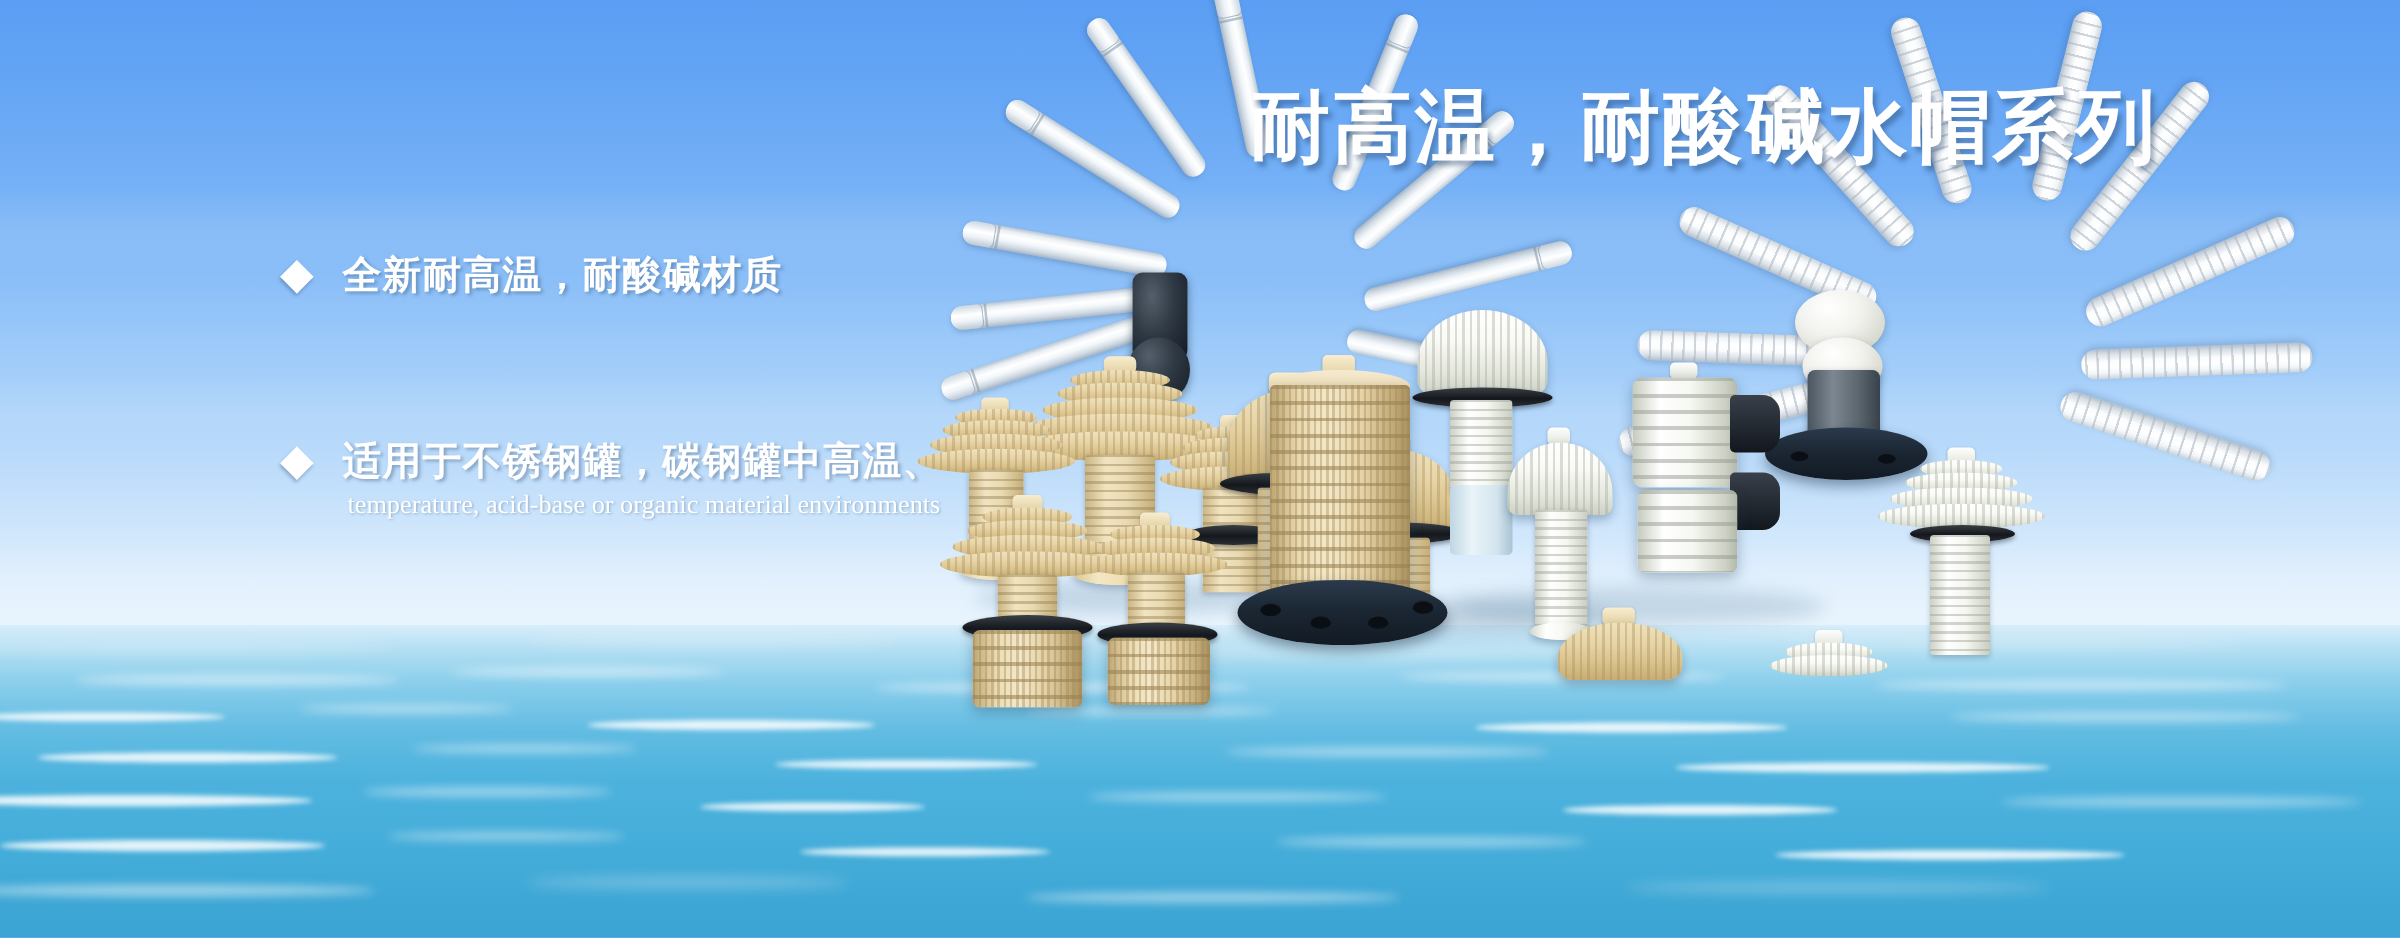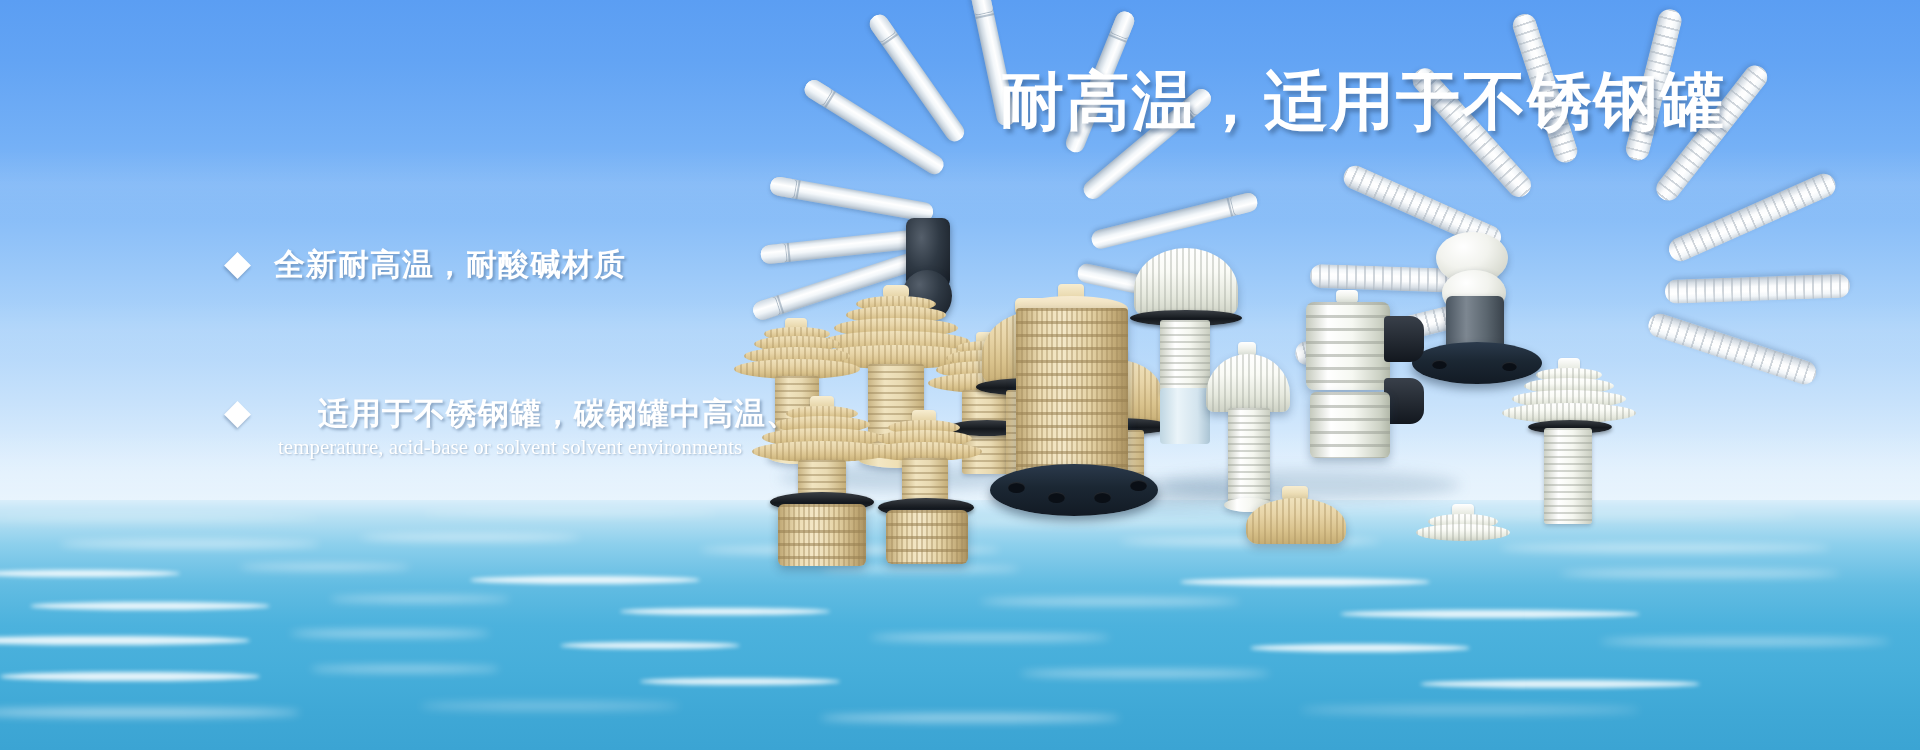--- a/index.html
+++ b/index.html
@@ -74,21 +74,21 @@
     font-weight:700;
     color:#ffffff;
     text-shadow:3px 4px 4px rgba(40,70,110,.45);
     white-space:nowrap;
     font-family:"DejaVu Sans","Liberation Sans", sans-serif;
   }
 
   .bullets{ position:absolute; left:228px; top:200px; width:820px; }
 
   .bullet{ position:relative; margin-bottom:0; }
-  .bullet.b1{ top:0;margin-top:44px; }
+  .bullet.b1{ top:0; }
   .bullet.b2{ margin-top:108px; }
 
   .diamond{
     position:absolute; left:0; top:12px;
     width:19px; height:19px;
     background:#ffffff;
     transform:rotate(45deg);
     box-shadow:1px 2px 3px rgba(40,70,110,.35);
   }
   .btext{ padding-left:46px; }
@@ -96,21 +96,21 @@
   .cn{
     color:#ffffff;
     font-size:31px;
     font-weight:700;
     line-height:1.33;
     letter-spacing:1px;
     text-shadow:2px 2px 3px rgba(40,70,110,.40);
     font-family:"DejaVu Sans","Liberation Sans", sans-serif;
     white-space:nowrap;
   }
-  .bullet.b2 .cn{ padding-left:0;margin-left:44px; }
+  .bullet.b2 .cn{ padding-left:0; }
   .bullet.b2 .btext{ padding-left:46px; }
 
   .en{
     color:#ffffff;
     font-size:21px;
     line-height:1.18;
     font-family:"Liberation Serif","DejaVu Serif", serif;
     text-shadow:1px 1px 2px rgba(40,70,110,.32);
     white-space:nowrap;
   }
@@ -499,34 +499,34 @@
     </div>
 
     <div>
       <div class="knob w" style="left:762px; top:384px; width:22px; height:13px;"></div>
       <div class="tier whitep" style="left:738px; top:394px; width:70px;  height:15px;"></div>
       <div class="tier whitep" style="left:726px; top:404px; width:94px;  height:17px;"></div>
     </div>
 
   </div>
 
-  <div class="headline">耐高温，适用于不锈钢罐</div>
+  <div class="headline">耐高温，耐酸碱水帽系列</div>
 
   <div class="bullets">
 
     <div class="bullet b1">
       <div class="diamond"></div>
       <div class="btext">
         <div class="cn">全新耐高温，耐酸碱材质</div>
       </div>
     </div>
 
     <div class="bullet b2">
       <div class="diamond"></div>
       <div class="btext">
         <div class="cn">适用于不锈钢罐，碳钢罐中高温、</div>
-        <div class="en">temperature, acid-base or solvent solvent environments</div>
+        <div class="en">temperature, acid-base or organic material environments</div>
       </div>
     </div>
 
   </div>
 
 </div>
 
 </body></html>

